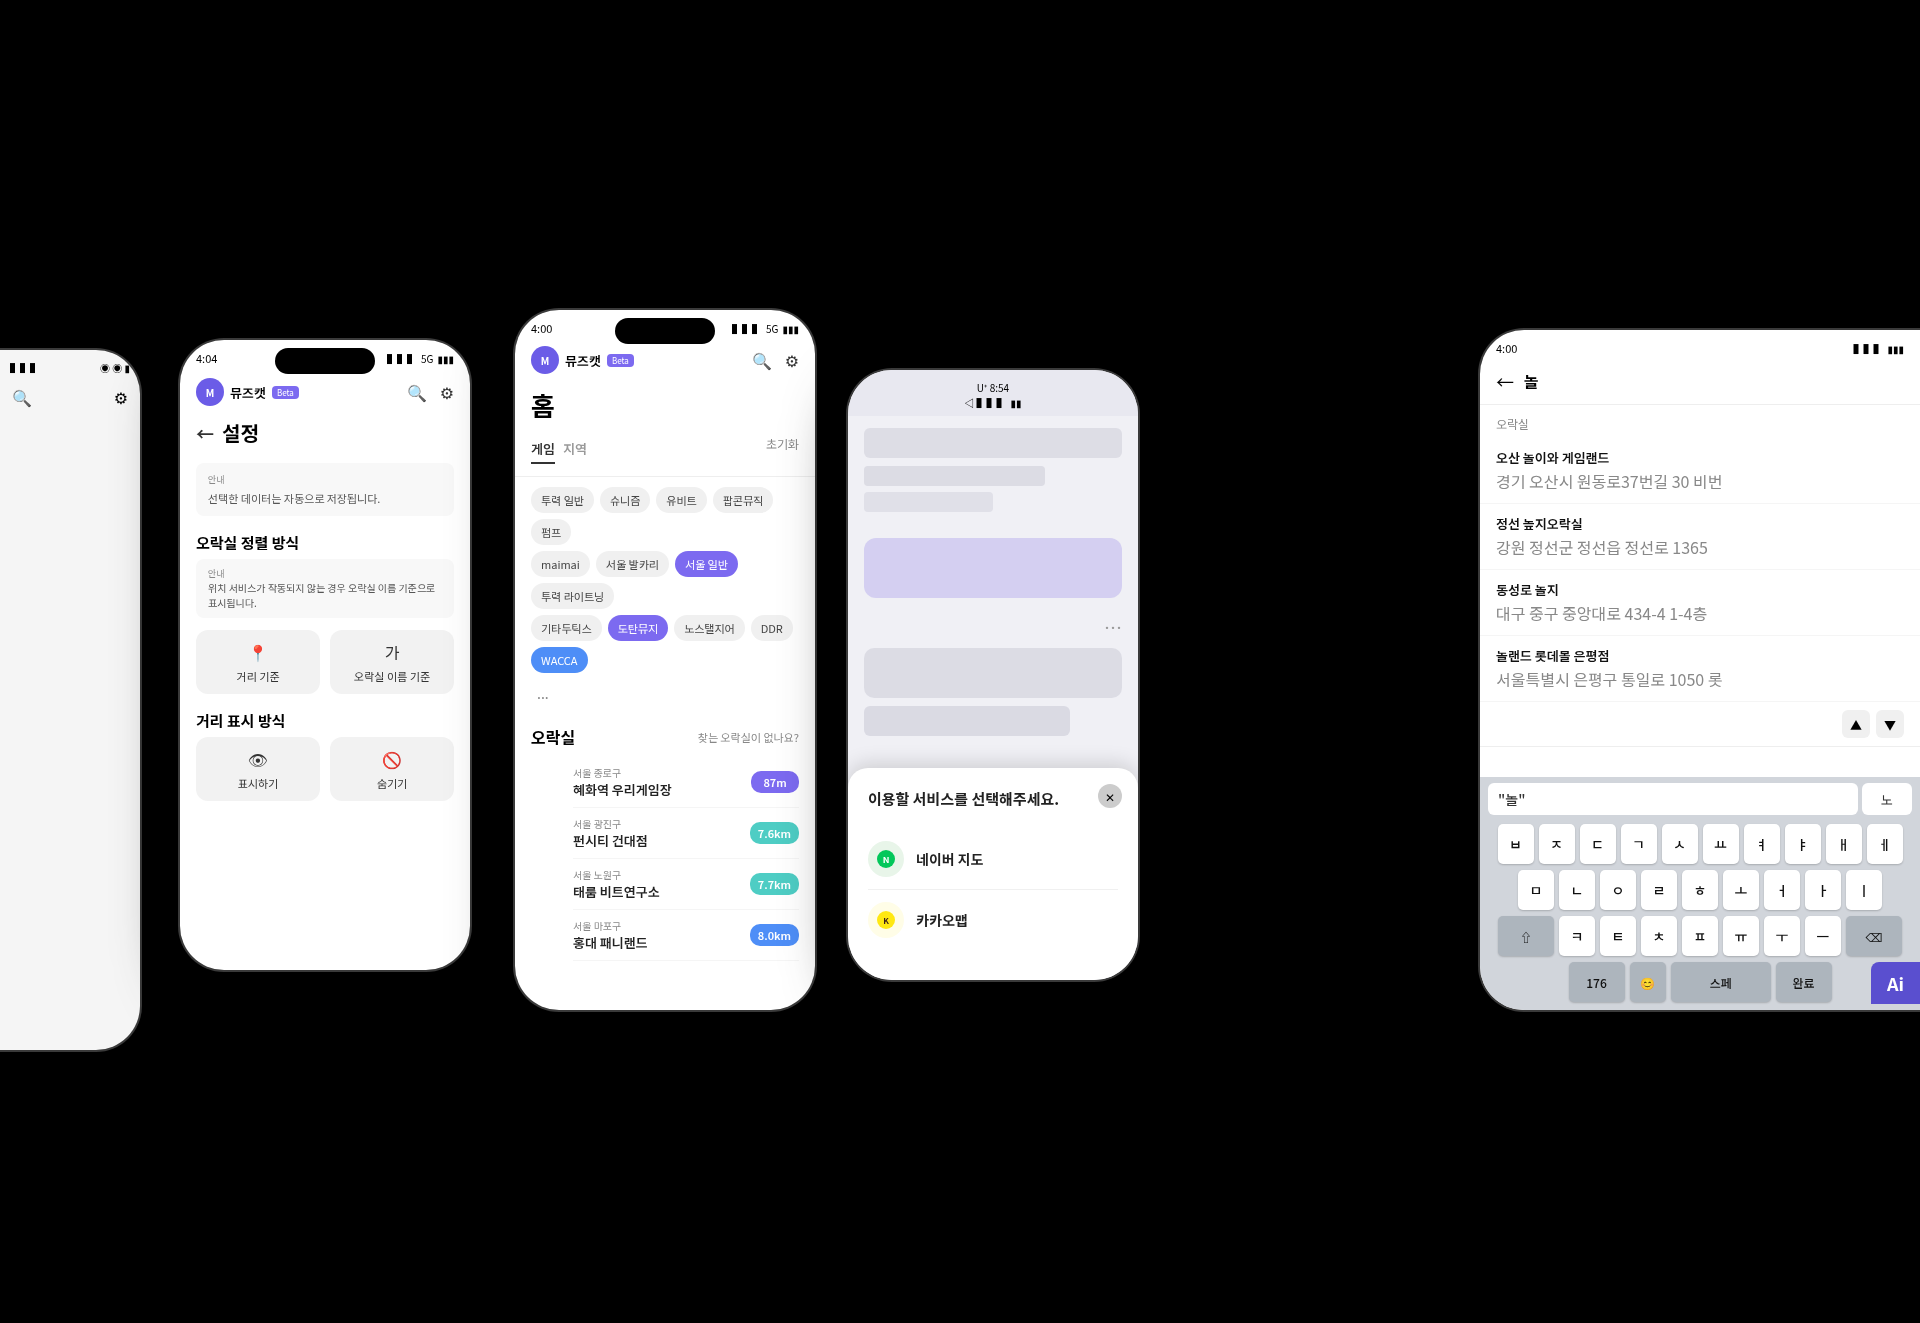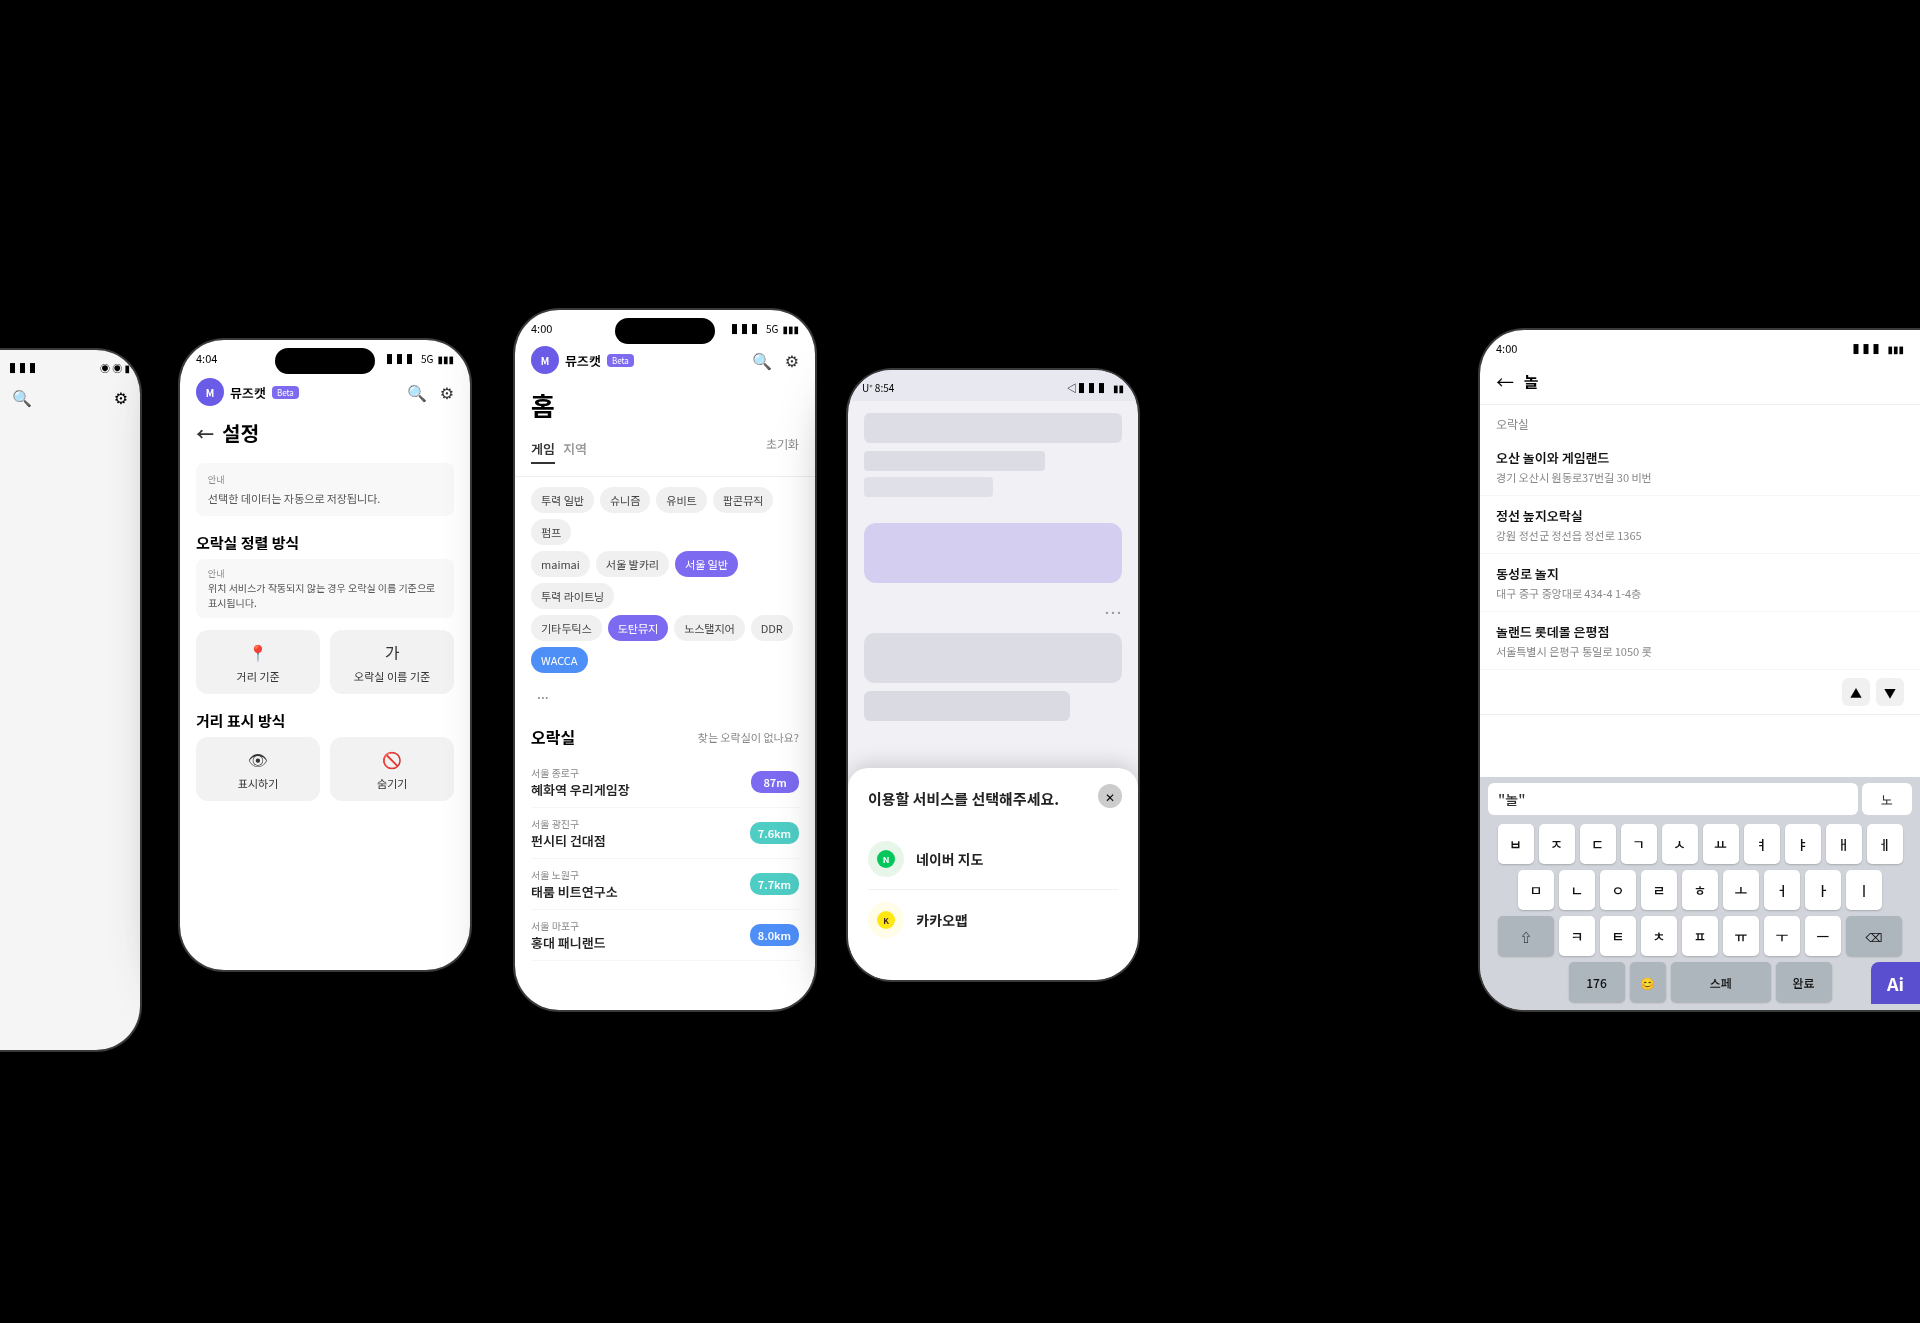--- a/index.html
+++ b/index.html
@@ -339,20 +339,21 @@
       cursor: pointer;
     }
 
     .arcade-list { padding: 0 16px; }
     .arcade-item {
       display: flex;
       justify-content: space-between;
       align-items: center;
       padding: 8px 0;
       border-bottom: 1px solid #f5f5f5;
+      margin-left: 42px;
     }
     .arcade-info {}
     .arcade-region {
       font-size: 10px;
       color: #888;
     }
     .arcade-name {
       font-size: 13px;
       font-weight: 600;
       color: #222;
@@ -379,20 +380,21 @@
     }
     #phone4 .phone-screen { background: #f0f0f5; }
 
     .p4-status {
       display: flex;
       justify-content: space-between;
       align-items: center;
       padding: 10px 14px 6px;
       font-size: 10px;
       background: #e8e8f0;
+      flex-direction: column;
     }
 
     .p4-blurred-content {
       padding: 12px 16px;
     }
     .p4-blur-box {
       height: 30px;
       background: #d0d0da;
       border-radius: 6px;
       margin-bottom: 8px;
@@ -521,21 +523,21 @@
       border-bottom: 1px solid #f5f5f5;
       cursor: pointer;
     }
     .p5-item-name {
       font-size: 13px;
       font-weight: 600;
       color: #111;
       margin-bottom: 2px;
     }
     .p5-item-addr {
-      font-size: 11px;
+      font-size: 16px;
       color: #888;
     }
 
     .p5-nav-arrows {
       display: flex;
       gap: 6px;
       justify-content: flex-end;
       padding: 8px 16px;
       border-bottom: 1px solid #eee;
     }

